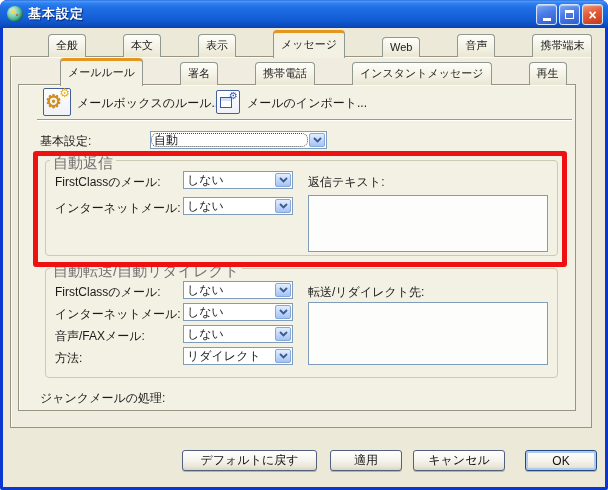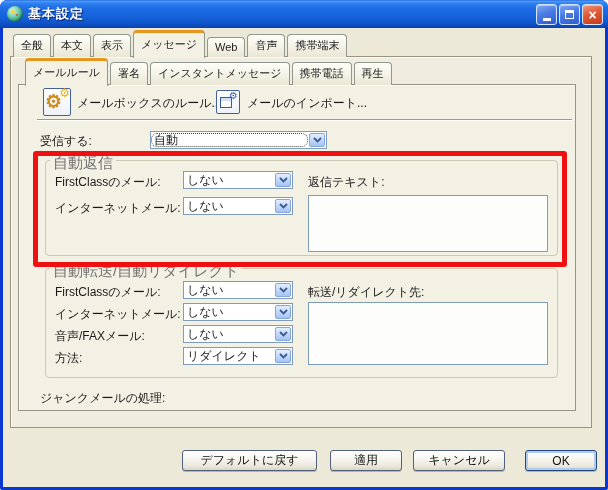--- a/index.html
+++ b/index.html
@@ -26,21 +26,21 @@
   .glyph-min { display:block; width:8px; height:3px; background:#fff; margin-top:10px; }
   .glyph-max { display:block; width:9px; height:9px; border:1px solid #fff; border-top:3px solid #fff; }
   .glyph-close { color:#fff; font-weight:bold; font-size:14px; line-height:1; }
 
   
   .tabrow { position:absolute; display:flex; align-items:flex-end; gap:2px; z-index:6; }
   .tabrow1 { left:13px; top:32px; height:25px; }
   .tabrow2 { left:25px; top:61px; height:24px; }
   .tab { background:linear-gradient(180deg,#fefef9 0%,#f4f2e5 55%,#e9e6d3 100%);
     border:1px solid #91988f; border-bottom:none; border-radius:4px 4px 0 0;
-    padding:3px 7px 4px 7px; font-size:11px; color:#222; white-space:nowrap; }
+    padding:3px 7px 4px 7px; font-size:11px; color:#222; white-space:nowrap;margin-left:35px; }
   .tab.selected { background:#f3f0e4; border-top:3px solid #e5961e; padding-top:4px; padding-bottom:6px; margin-bottom:-1px; z-index:7; }
 
   
   .panel { position:absolute; border:1px solid #979582; box-shadow:inset 1px 1px 0 #fbfaf4; }
   .panel-outer { left:10px; top:56px; width:582px; height:372px; background:#f0ede0; z-index:1; }
   .panel-inner { left:18px; top:84px; width:558px; height:327px; background:#f3f0e4; z-index:2; }
 
   .abs { position:absolute; z-index:5; }
   .lbl { font-size:12px; color:#1a1a1a; white-space:nowrap; }
 
@@ -114,22 +114,22 @@
     <div class="tab">表示</div>
     <div class="tab selected">メッセージ</div>
     <div class="tab">Web</div>
     <div class="tab">音声</div>
     <div class="tab">携帯端末</div>
   </div>
 
   <div class="tabrow tabrow2">
     <div class="tab selected">メールルール</div>
     <div class="tab">署名</div>
+    <div class="tab">携帯電話</div>
     <div class="tab">インスタントメッセージ</div>
-    <div class="tab">携帯電話</div>
     <div class="tab">再生</div>
   </div>
 
   <div class="iconbtn" style="left:43px; top:88px; width:28px; height:28px;">
     <span class="gears">
         <span class="g1">⚙</span>
         <span class="g2">⚙</span>
       </span>
   </div>
   <div class="abs lbl" style="left:77px; top:95px;">メールボックスのルール...</div>
@@ -137,21 +137,21 @@
   <div class="iconbtn" style="left:216px; top:90px; width:24px; height:24px;">
     <span class="importicon">
         <span class="pane"></span>
         <span class="gear">⚙</span>
       </span>
   </div>
   <div class="abs lbl" style="left:247px; top:95px;">メールのインポート...</div>
 
   <div class="separator" style="left:37px; top:119px; width:535px;"></div>
 
-  <div class="abs lbl" style="left:40px; top:133px;">受信する:</div>
+  <div class="abs lbl" style="left:40px; top:133px;">基本設定:</div>
   <div class="combo focused" style="left:150px; top:131px; width:177px;">
     <span class="combo-value">自動</span>
     <span class="combo-btn">
       <svg width="9" height="6" viewBox="0 0 9 6">
           <path d="M1 1 L4.5 4.5 L8 1" fill="none" stroke="#3c5a8c" stroke-width="1.8"></path>
         </svg>
     </span>
   </div>
 
   <div class="group" style="left:45px; top:160px; width:513px; height:96px;"></div>

